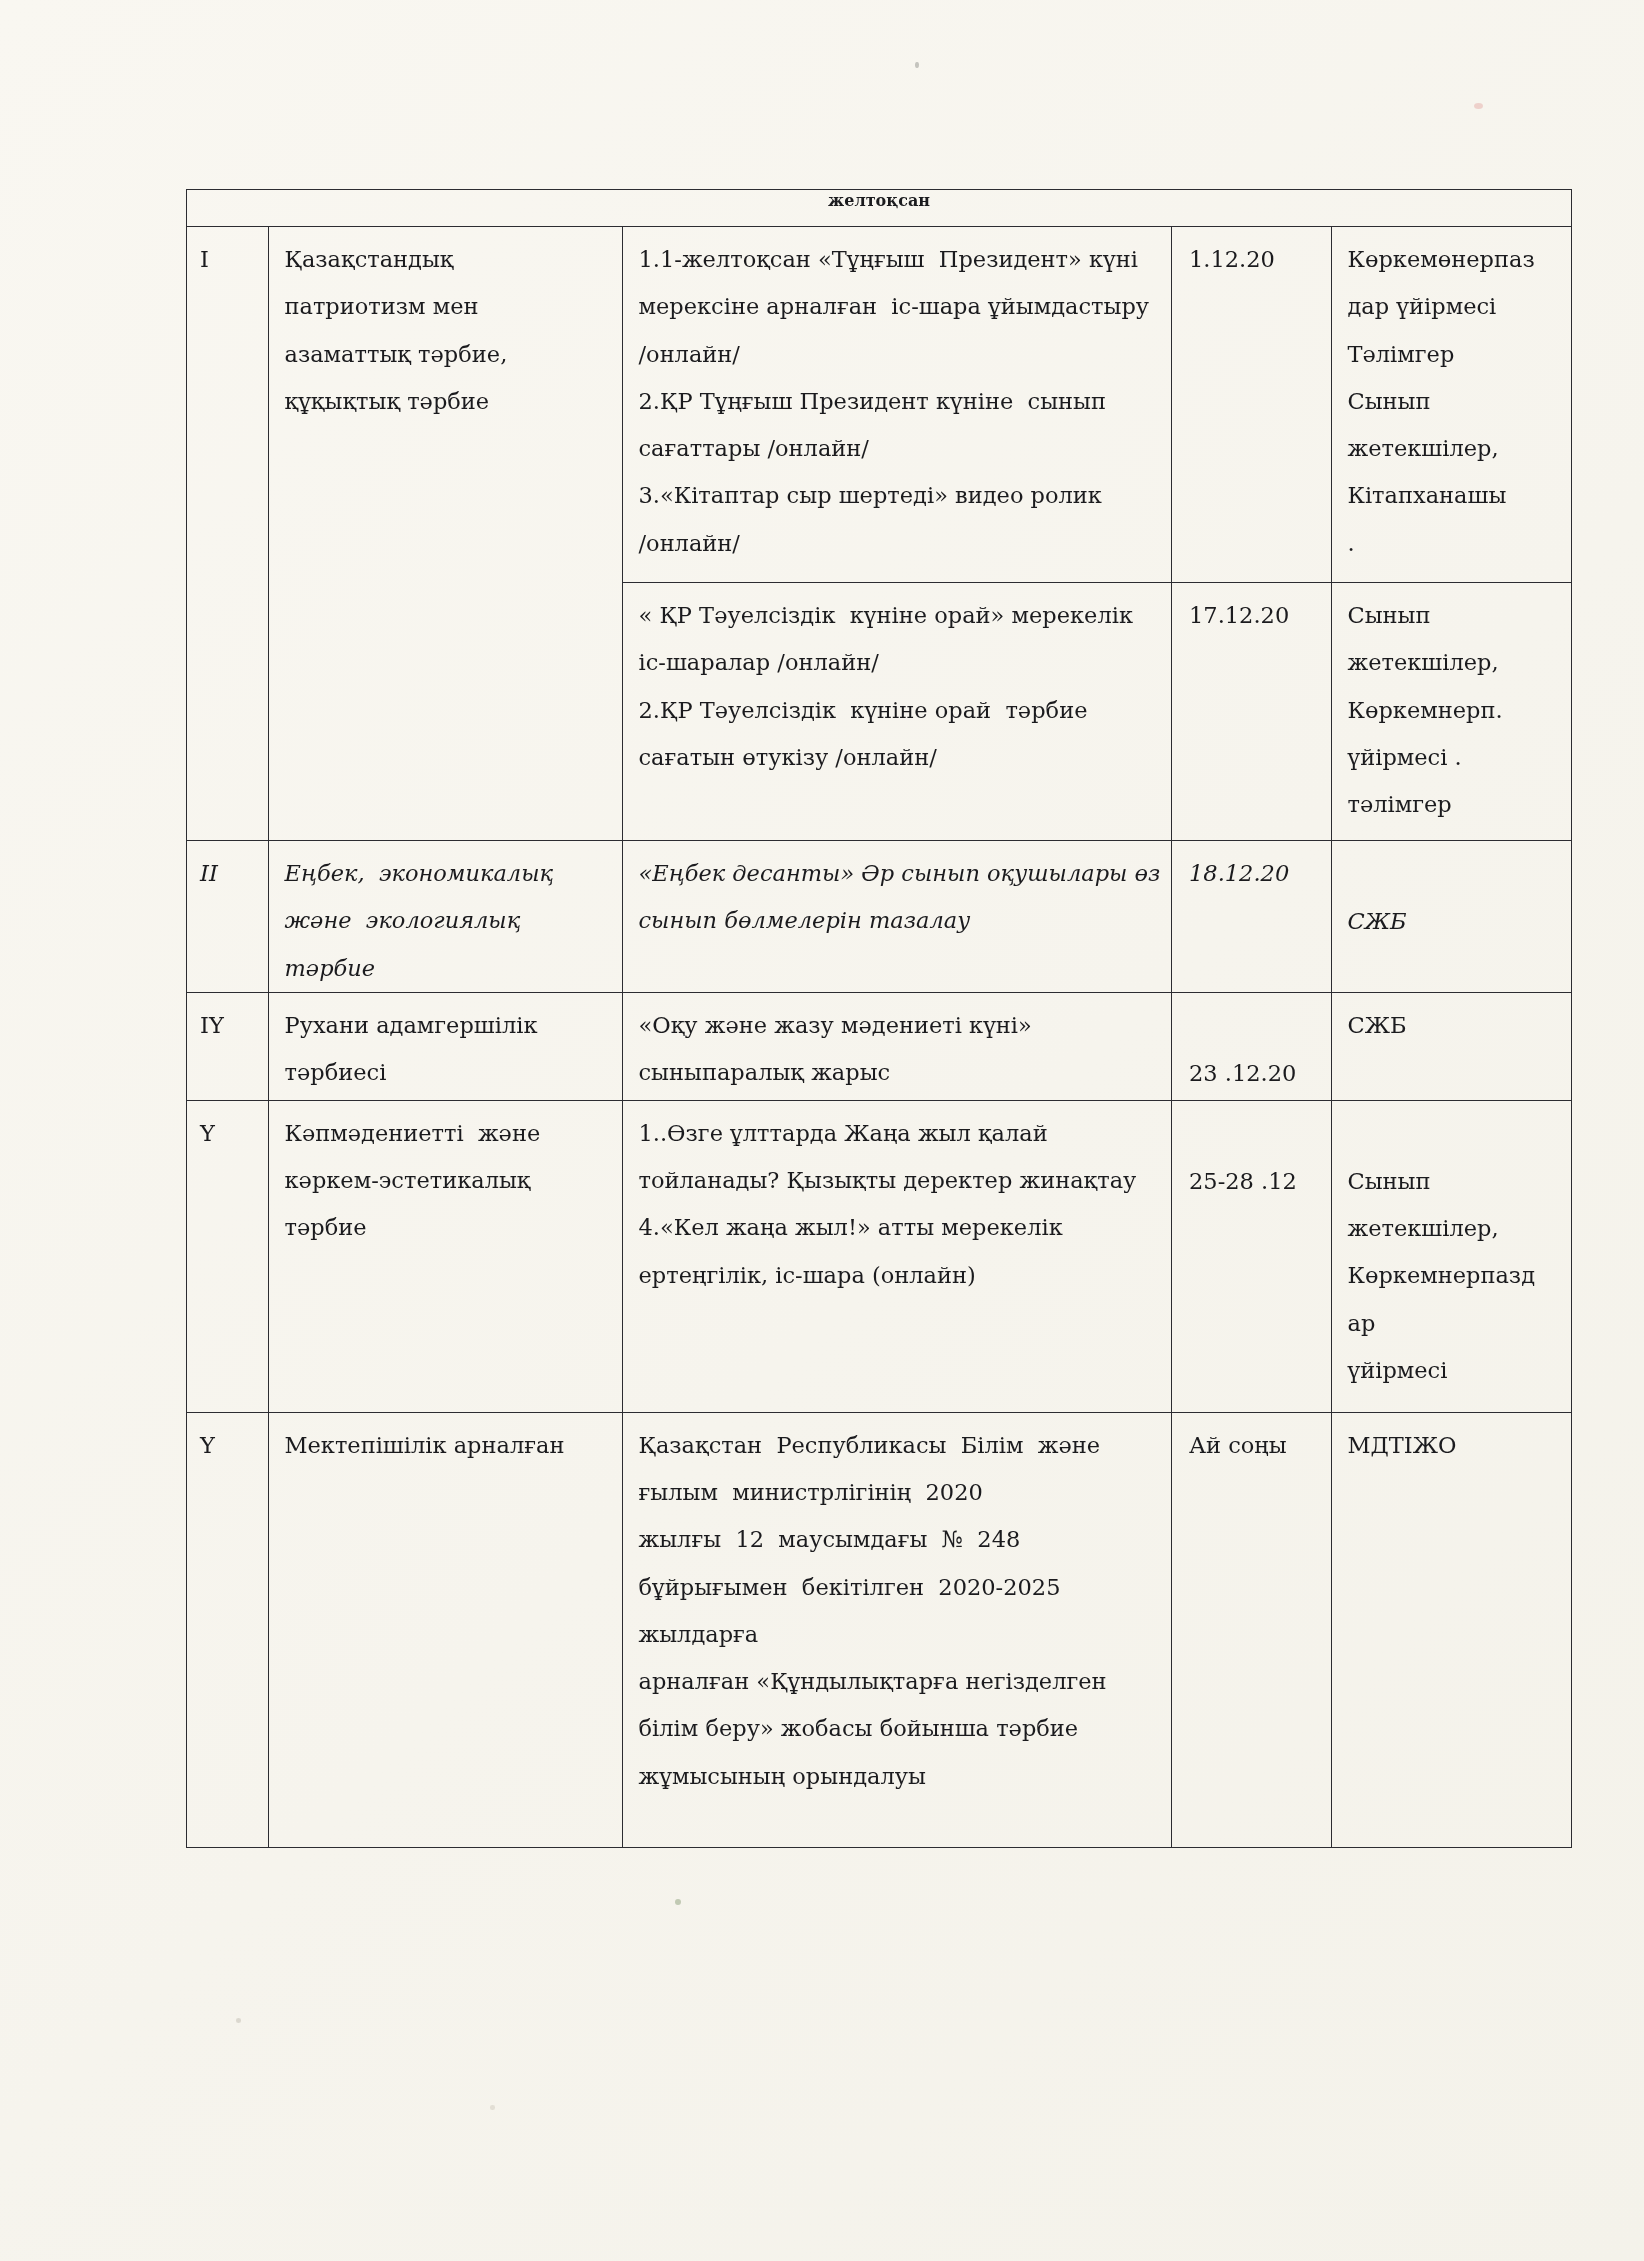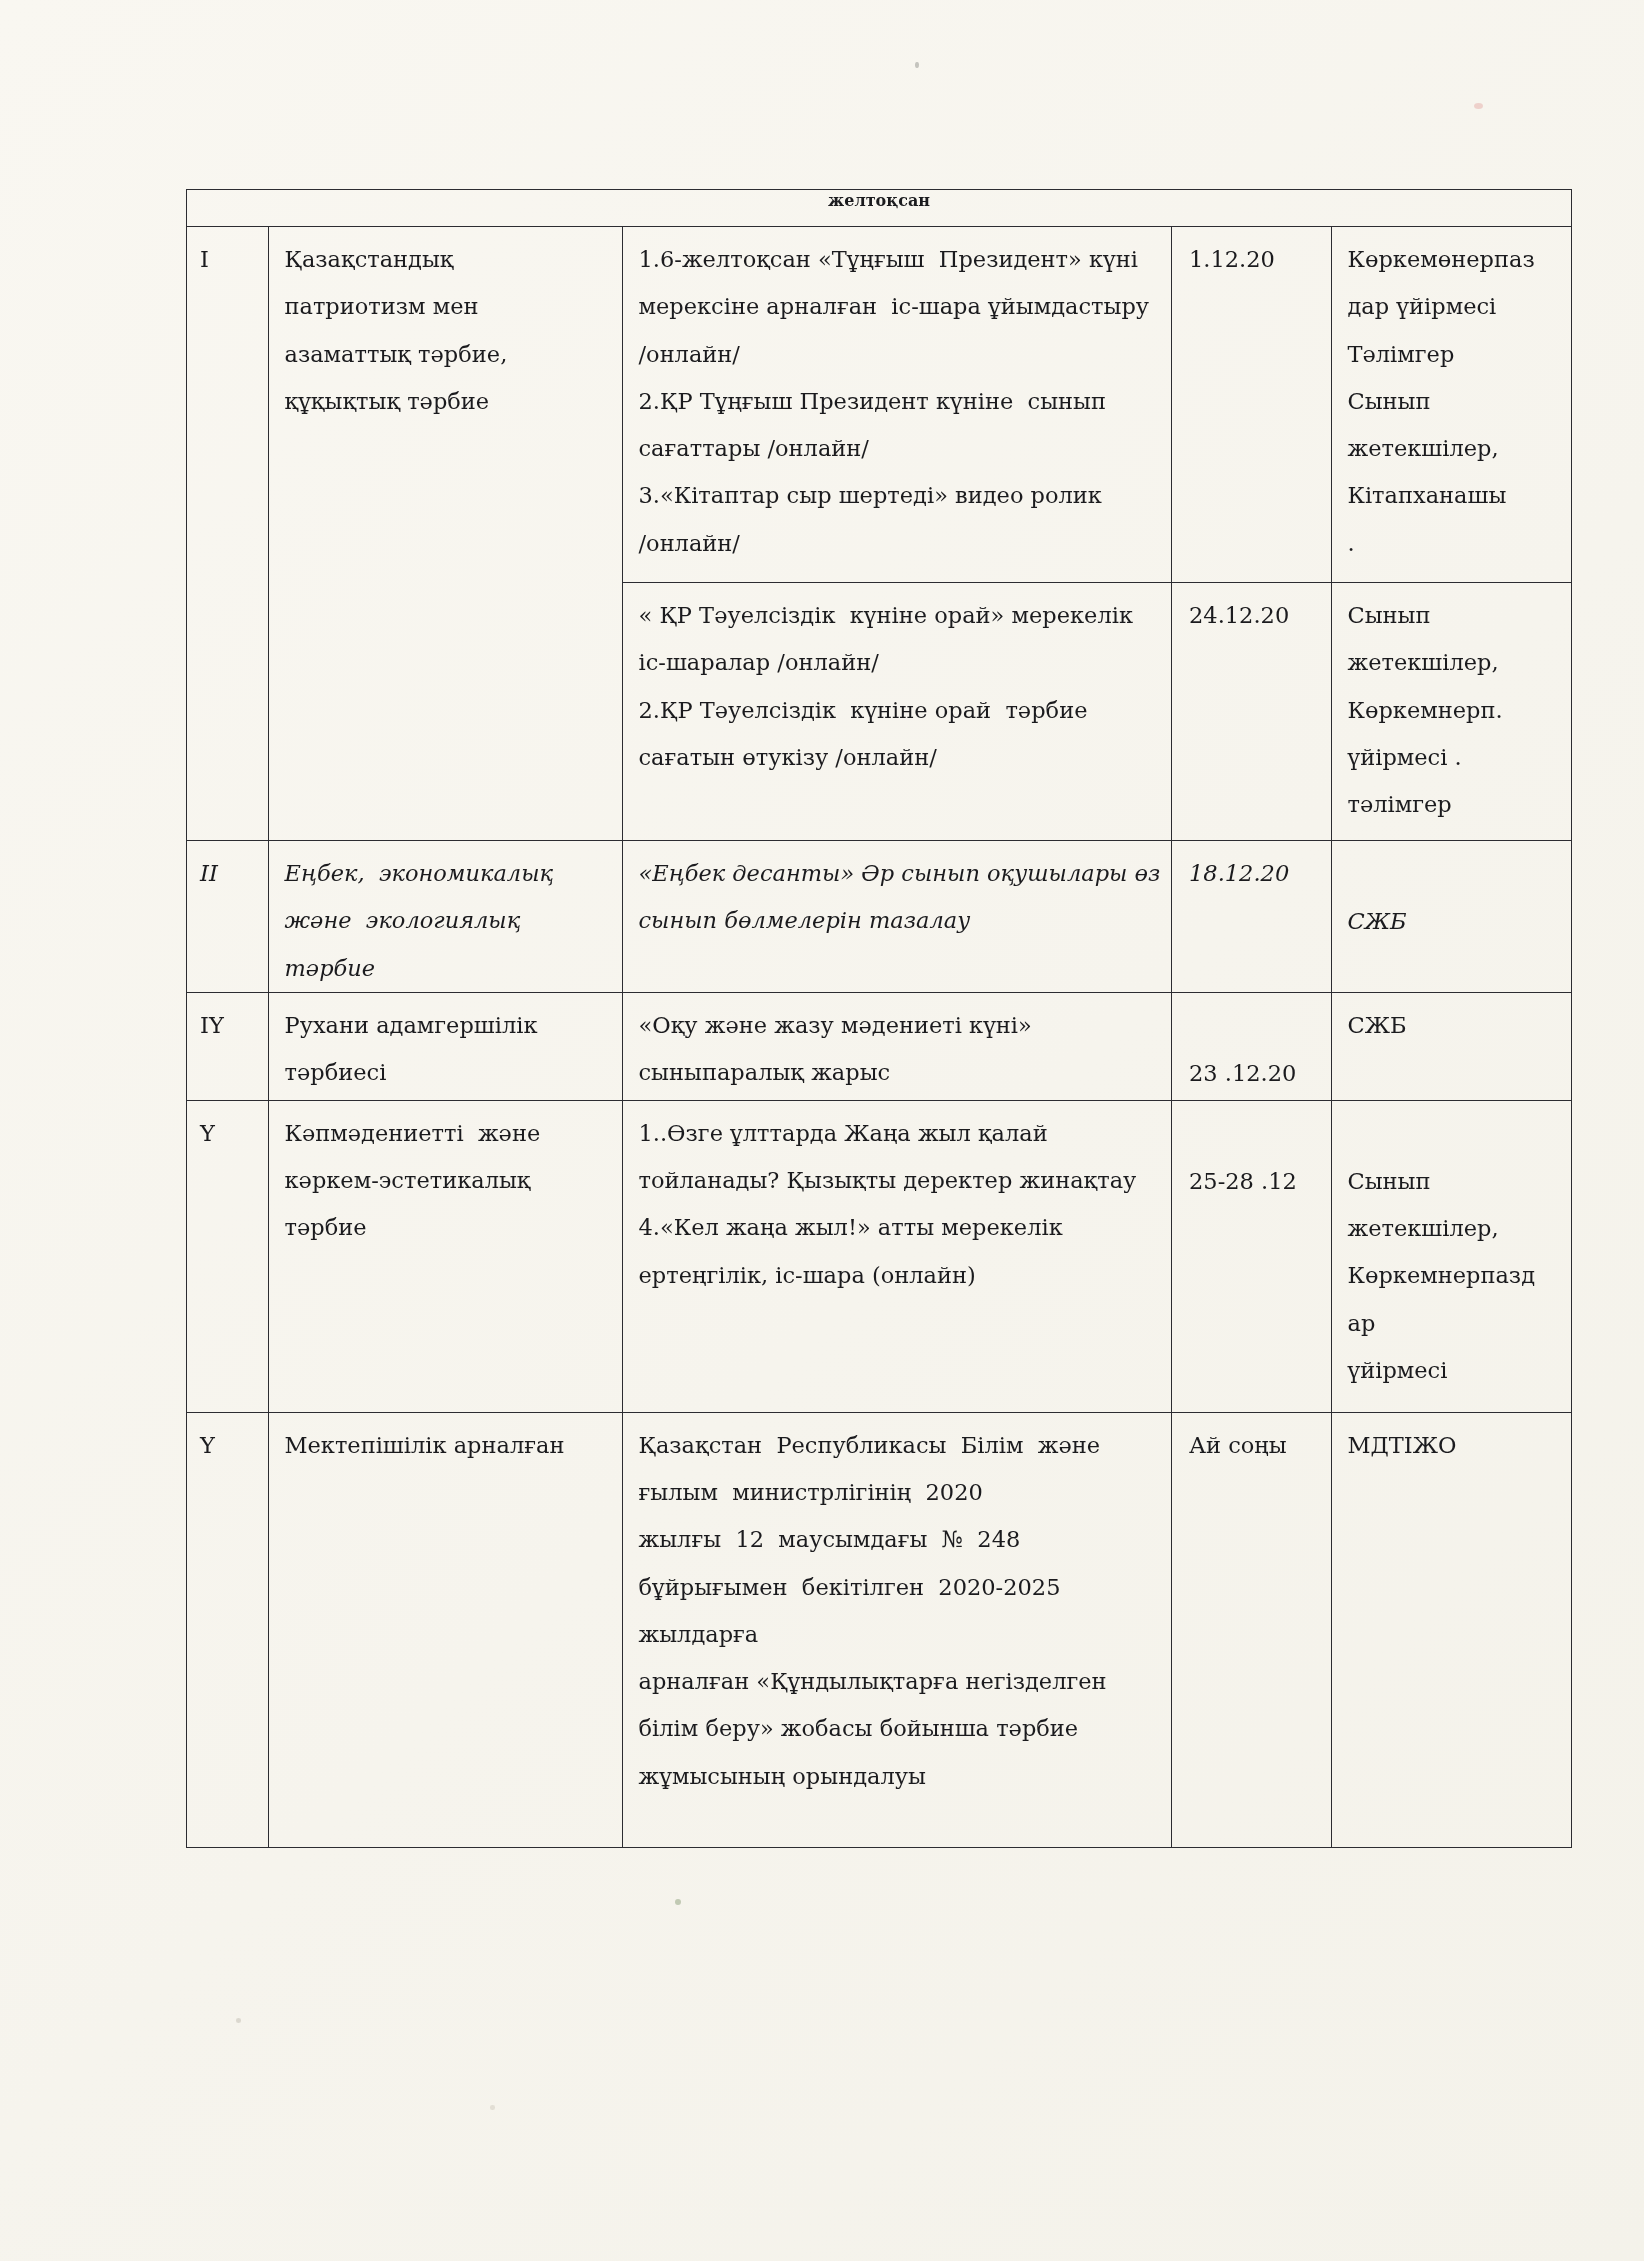--- a/index.html
+++ b/index.html
@@ -81,21 +81,21 @@
       <tr class="h-head">
     <td class="head-cell" colspan="5">желтоқсан</td>
   </tr>
 
   <tr class="h-ia">
     <td class="num-cell" rowspan="2">I</td>
     <td class="cat-cell sp" rowspan="2">Қазақстандық
 патриотизм мен
 азаматтық тәрбие,
 құқықтық тәрбие</td>
-    <td class="act-cell">1.6-желтоқсан «Тұңғыш  Президент» күні
+    <td class="act-cell">1.1-желтоқсан «Тұңғыш  Президент» күні
 мерексіне арналған  іс-шара ұйымдастыру
 /онлайн/
 2.ҚР Тұңғыш Президент күніне  сынып
 сағаттары /онлайн/
 3.«Кітаптар сыр шертеді» видео ролик
 /онлайн/</td>
     <td class="date-cell">1.12.20</td>
     <td class="resp-cell">Көркемөнерпаз
 дар үйірмесі
 Тәлімгер
@@ -103,21 +103,21 @@
 жетекшілер,
 Кітапханашы
 .</td>
   </tr>
 
   <tr class="h-ib">
     <td class="act-cell sp">« ҚР Тәуелсіздік  күніне орай» мерекелік
 іс-шаралар /онлайн/
 2.ҚР Тәуелсіздік  күніне орай  тәрбие
 сағатын өтукізу /онлайн/</td>
-    <td class="date-cell">24.12.20</td>
+    <td class="date-cell">17.12.20</td>
     <td class="resp-cell">Сынып
 жетекшілер,
 Көркемнерп.
 үйірмесі .
 тәлімгер</td>
   </tr>
 
   <tr class="h-ii">
     <td class="num-cell">II</td>
     <td class="cat-cell">Еңбек,  экономикалық

